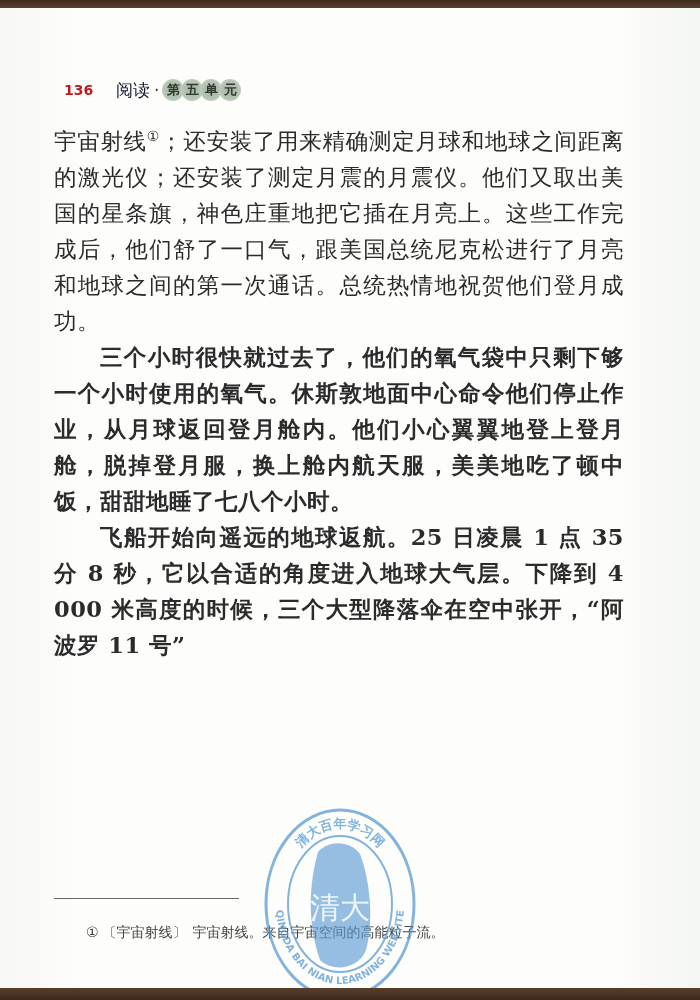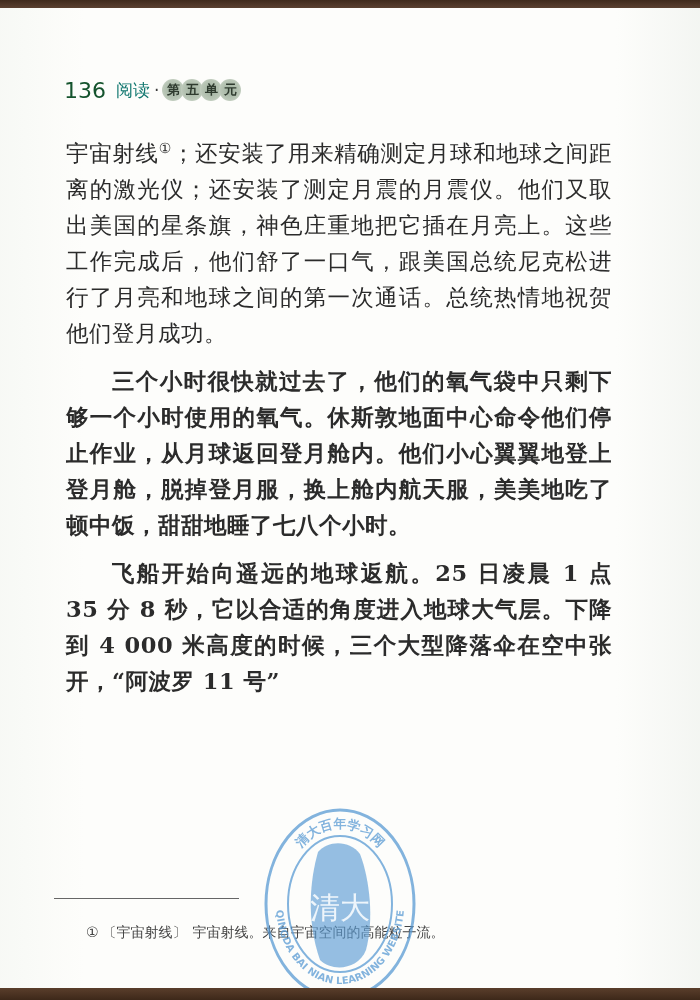--- a/index.html
+++ b/index.html
@@ -10,30 +10,30 @@
     color: #2b2b2b;
   }
   .bar-top { position: absolute; left: 0; top: 0; width: 700px; height: 8px;
     background: linear-gradient(#3f2a1c, #5a4030); }
   .bar-bottom { position: absolute; left: 0; top: 988px; width: 700px; height: 12px;
     background: linear-gradient(#5a3e2b, #3d2819); }
   .page-shade { position: absolute; left: 0; top: 8px; width: 700px; height: 980px;
     background: linear-gradient(90deg, rgba(230,236,228,0.25) 0%, rgba(255,255,255,0) 12%, rgba(255,255,255,0) 88%, rgba(225,232,225,0.35) 100%); }
   .header { position: absolute; left: 64px; top: 76px; height: 28px;
     display: flex; align-items: center; font-family: "DejaVu Sans", sans-serif; }
-  .page-num { font-size: 22px; font-weight: normal; color: #14532d; width: 52px; }
-  .section { font-size: 17px; color: #0f766e; font-family: Liberation Serif, serif; }
+  .page-num { font-size: 14px; font-weight: bold; color: #b91c1c; width: 52px; }
+  .section { font-size: 17px; color: #0f172a; font-family: Liberation Serif, serif; }
   .dot { margin: 0 6px 0 4px; font-size: 17px; color: #3a3a3a; }
   .unit-badge { display: flex; align-items: center; }
   .unit-char { display: inline-flex; width: 22px; height: 22px; border-radius: 50%;
     background: radial-gradient(#9fb09e, #b9c6b6 60%, #d8e0d6);
     align-items: center; justify-content: center; font-size: 13px; font-weight: bold;
     color: #2f3b2f; margin-left: -3px; }
   .content { position: absolute; left: 54px; top: 118px; width: 570px; }
-  .para { font-size: 22.5px; line-height: 36px; margin: 12px; text-align: justify;
+  .para { font-size: 22.5px; line-height: 36px; margin: 0; text-align: justify;
     letter-spacing: 0.5px; }
   .para.indent { text-indent: 46px; font-weight: bold; }
   .sup { font-size: 14px; vertical-align: 8px; }
   .fn-rule { position: absolute; left: 54px; top: 898px; width: 185px; height: 0;
     border-top: 1px solid #666; }
   .footnote { position: absolute; left: 86px; top: 924px; font-size: 14px;
     color: #444; font-family: "DejaVu Sans", sans-serif; }
   .footnote .term { margin: 8px 6px 0 4px; }
   .watermark { position: absolute; left: 262px; top: 800px; width: 156px; height: 200px;
     opacity: 0.75; pointer-events: none; }

